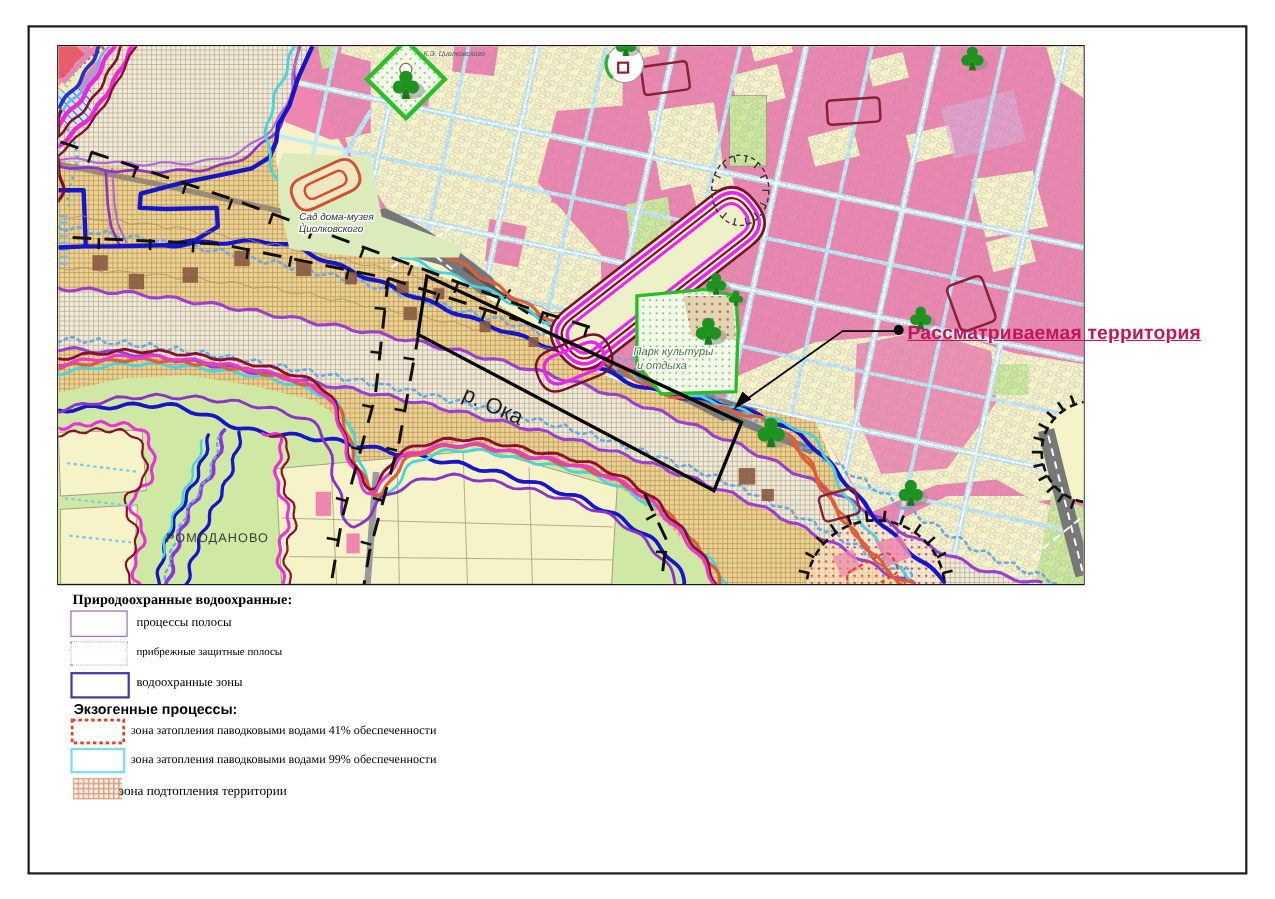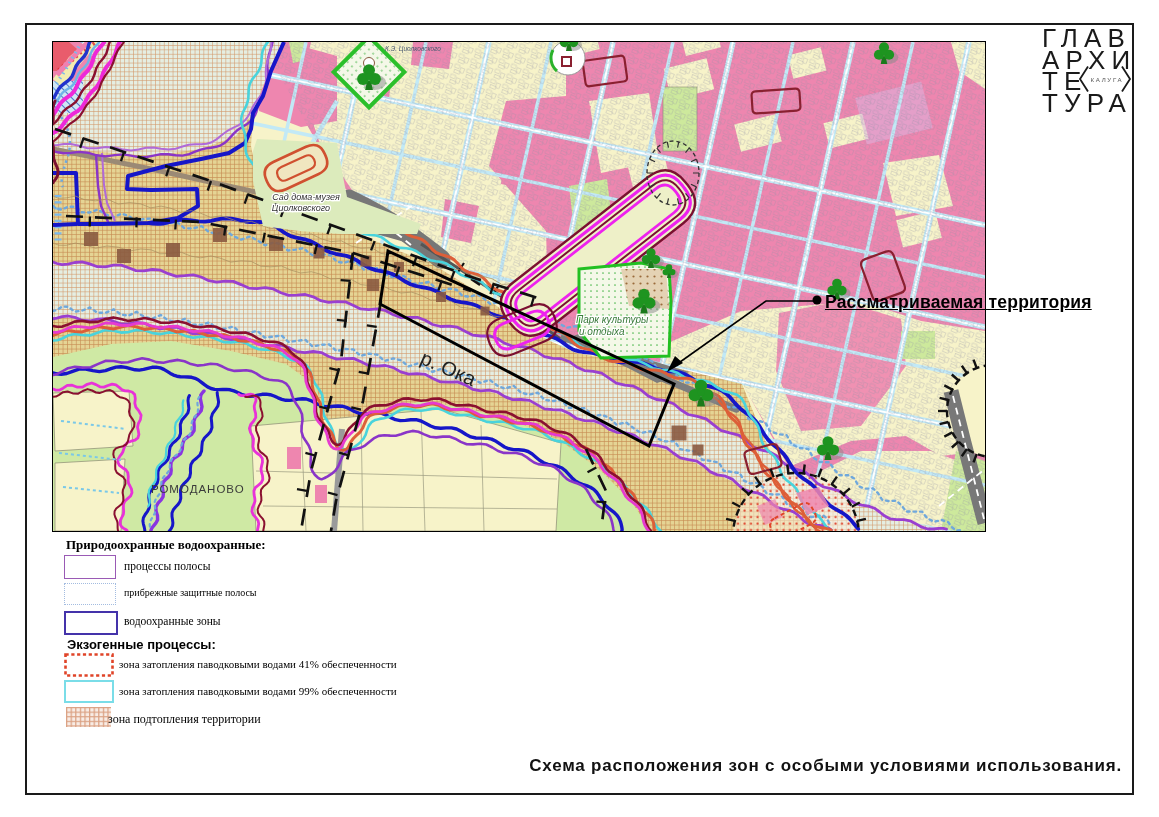--- a/index.html
+++ b/index.html
@@ -482,39 +482,22 @@
 <text x="575" y="322" font-family="Liberation Sans, sans-serif" font-size="10" font-style="italic" fill="#3a7a3a" stroke="#fff" stroke-width="2.4" paint-order="stroke">Парк культуры</text>
 <text x="578" y="334" font-family="Liberation Sans, sans-serif" font-size="10" font-style="italic" fill="#3a7a3a" stroke="#fff" stroke-width="2.4" paint-order="stroke">и отдыха</text>
 
 <text x="384" y="50" font-family="Liberation Sans, sans-serif" font-size="6.5" font-style="italic" fill="#4a5a72">К.Э. Циолковского</text>
 
 <path d="M812,300 L765,300 L672,366" fill="none" stroke="#000" stroke-width="1.6"></path>
 <polygon points="666,371 682,362 674,355" fill="#000"></polygon>
 <circle cx="816" cy="299" r="4.5" fill="#000"></circle>
 </svg>
 
-<div class="abs" style="left:1042px;top:26px;width:110px;height:90px;">
-<svg width="110" height="90" viewBox="0 0 110 90">
-
-<g font-family="Liberation Sans, sans-serif" font-size="26" fill="#1a1a1a" letter-spacing="6.2">
-<text x="0" y="21">ГЛАВ</text>
-<text x="0" y="42.5">АРХИ</text>
-<text x="0" y="64">ТЕ</text>
-<text x="0" y="85.5">ТУРА</text>
-</g>
-
-<g stroke="#1a1a1a" stroke-width="1.8" fill="none">
-<polyline points="46,40.5 38,53 46,65.5"></polyline>
-<polyline points="80,40.5 88,53 80,65.5"></polyline>
-</g>
-<text x="48.5" y="55.5" font-family="Liberation Sans, sans-serif" font-size="6.1" fill="#555" letter-spacing="1.7">КАЛУГА</text>
-</svg>
-</div>
-
-<div class="abs" style="left:825px;top:292px;font-weight:bold;font-size:17.5px;text-decoration:underline;color:#000000;letter-spacing:0.2px;">Рассматриваемая территория</div>
+
+<div class="abs" style="left:825px;top:292px;font-weight:bold;font-size:17.5px;text-decoration:underline;color:#be185d;letter-spacing:0.2px;">Рассматриваемая территория</div>
 
 <div class="abs" style="left:66px;top:537px;font-family:'Liberation Serif',serif;font-weight:bold;font-size:13px;">Природоохранные водоохранные:</div>
 
 <div class="abs" style="left:64px;top:555px;width:50px;height:22px;border:1.5px solid #9a5ab5;background:#fff;"></div>
 <div class="abs" style="left:124px;top:560px;font-family:'Liberation Serif',serif;font-size:11.5px;">процессы полосы</div>
 
 <div class="abs" style="left:64px;top:583px;width:50px;height:20px;border:1.4px dotted #a3bce0;background:#fff;"></div>
 <div class="abs" style="left:124px;top:587px;font-family:'Liberation Serif',serif;font-size:10px;">прибрежные защитные полосы</div>
 
 <div class="abs" style="left:64px;top:611px;width:50px;height:20px;border:2px solid #4433aa;background:#fff;"></div>
@@ -533,13 +516,12 @@
       <defs>
         <pattern id="lplaid" width="4.6" height="4.6" patternUnits="userSpaceOnUse">
           <rect width="4.6" height="4.6" fill="#f8ece5"></rect>
           <path d="M0,0.6H4.6M0.6,0V4.6" stroke="#dba183" stroke-width="1.3"></path>
         </pattern>
       </defs>
       <rect width="45" height="20" fill="url(#lplaid)"></rect>
     </svg>
 <div class="abs" style="left:108px;top:712px;font-family:'Liberation Serif',serif;font-size:12px;">зона подтопления территории</div>
 
-<div class="abs" style="left:0;top:756px;width:1122px;text-align:right;font-weight:bold;font-size:17px;letter-spacing:0.8px;color:#111;">Схема расположения зон с особыми условиями использования.</div>
 </div>
 </body></html>

